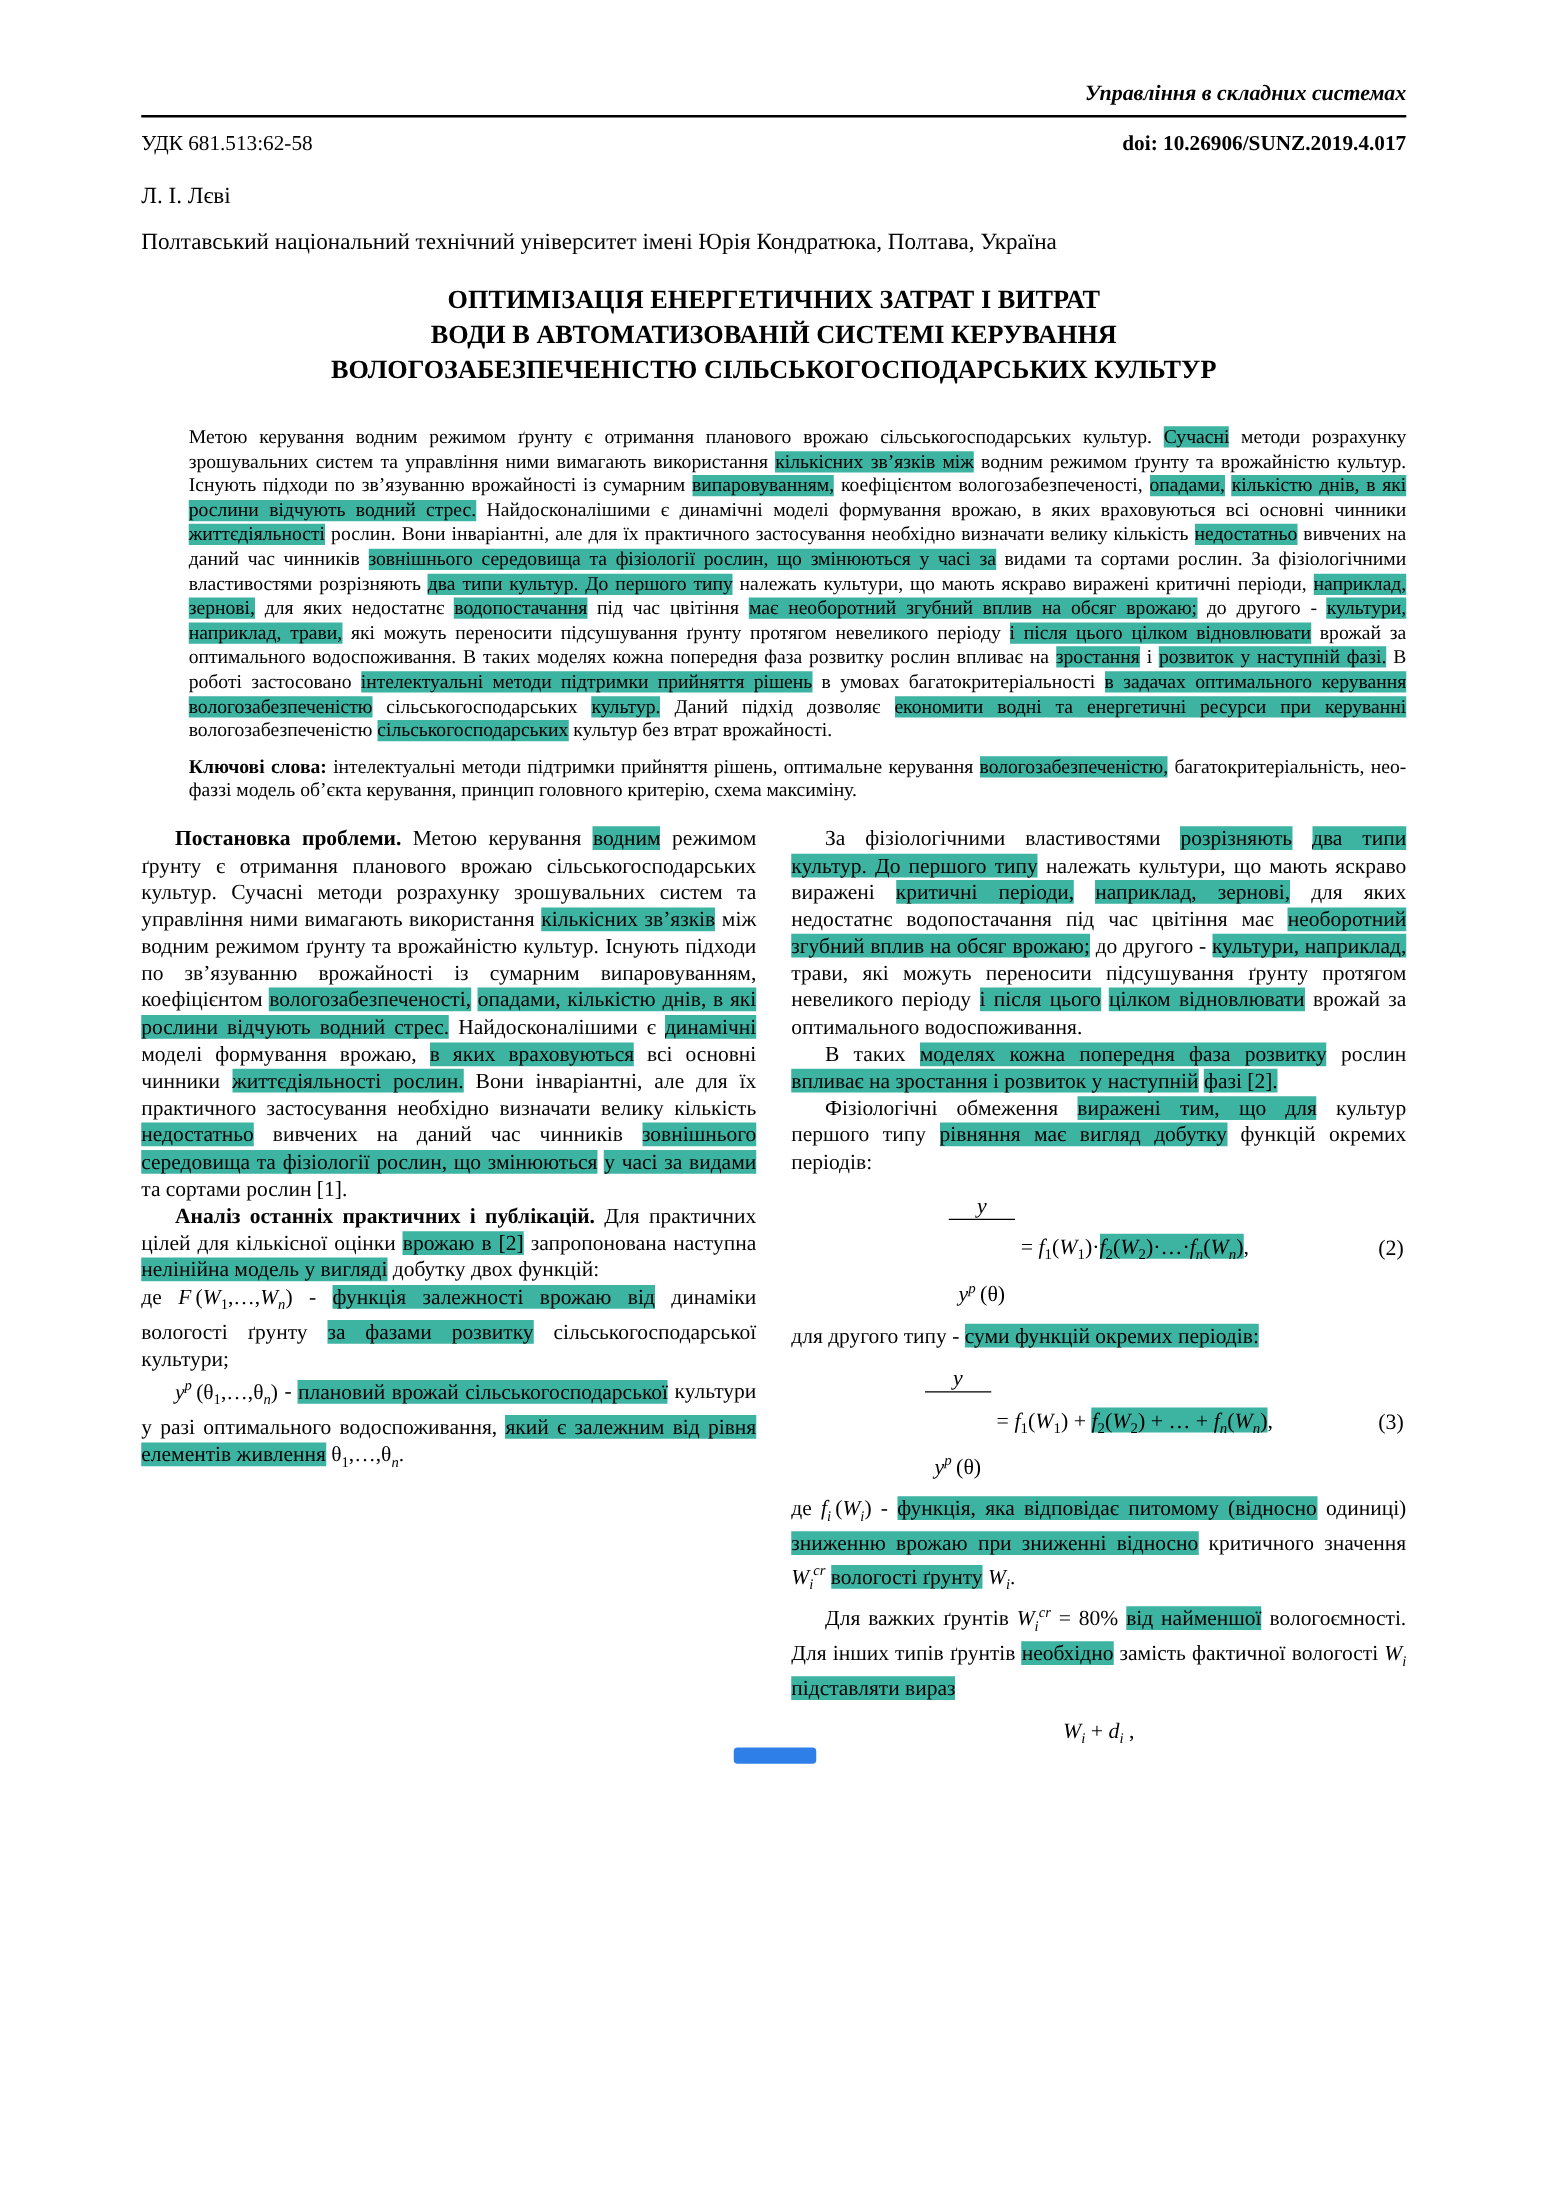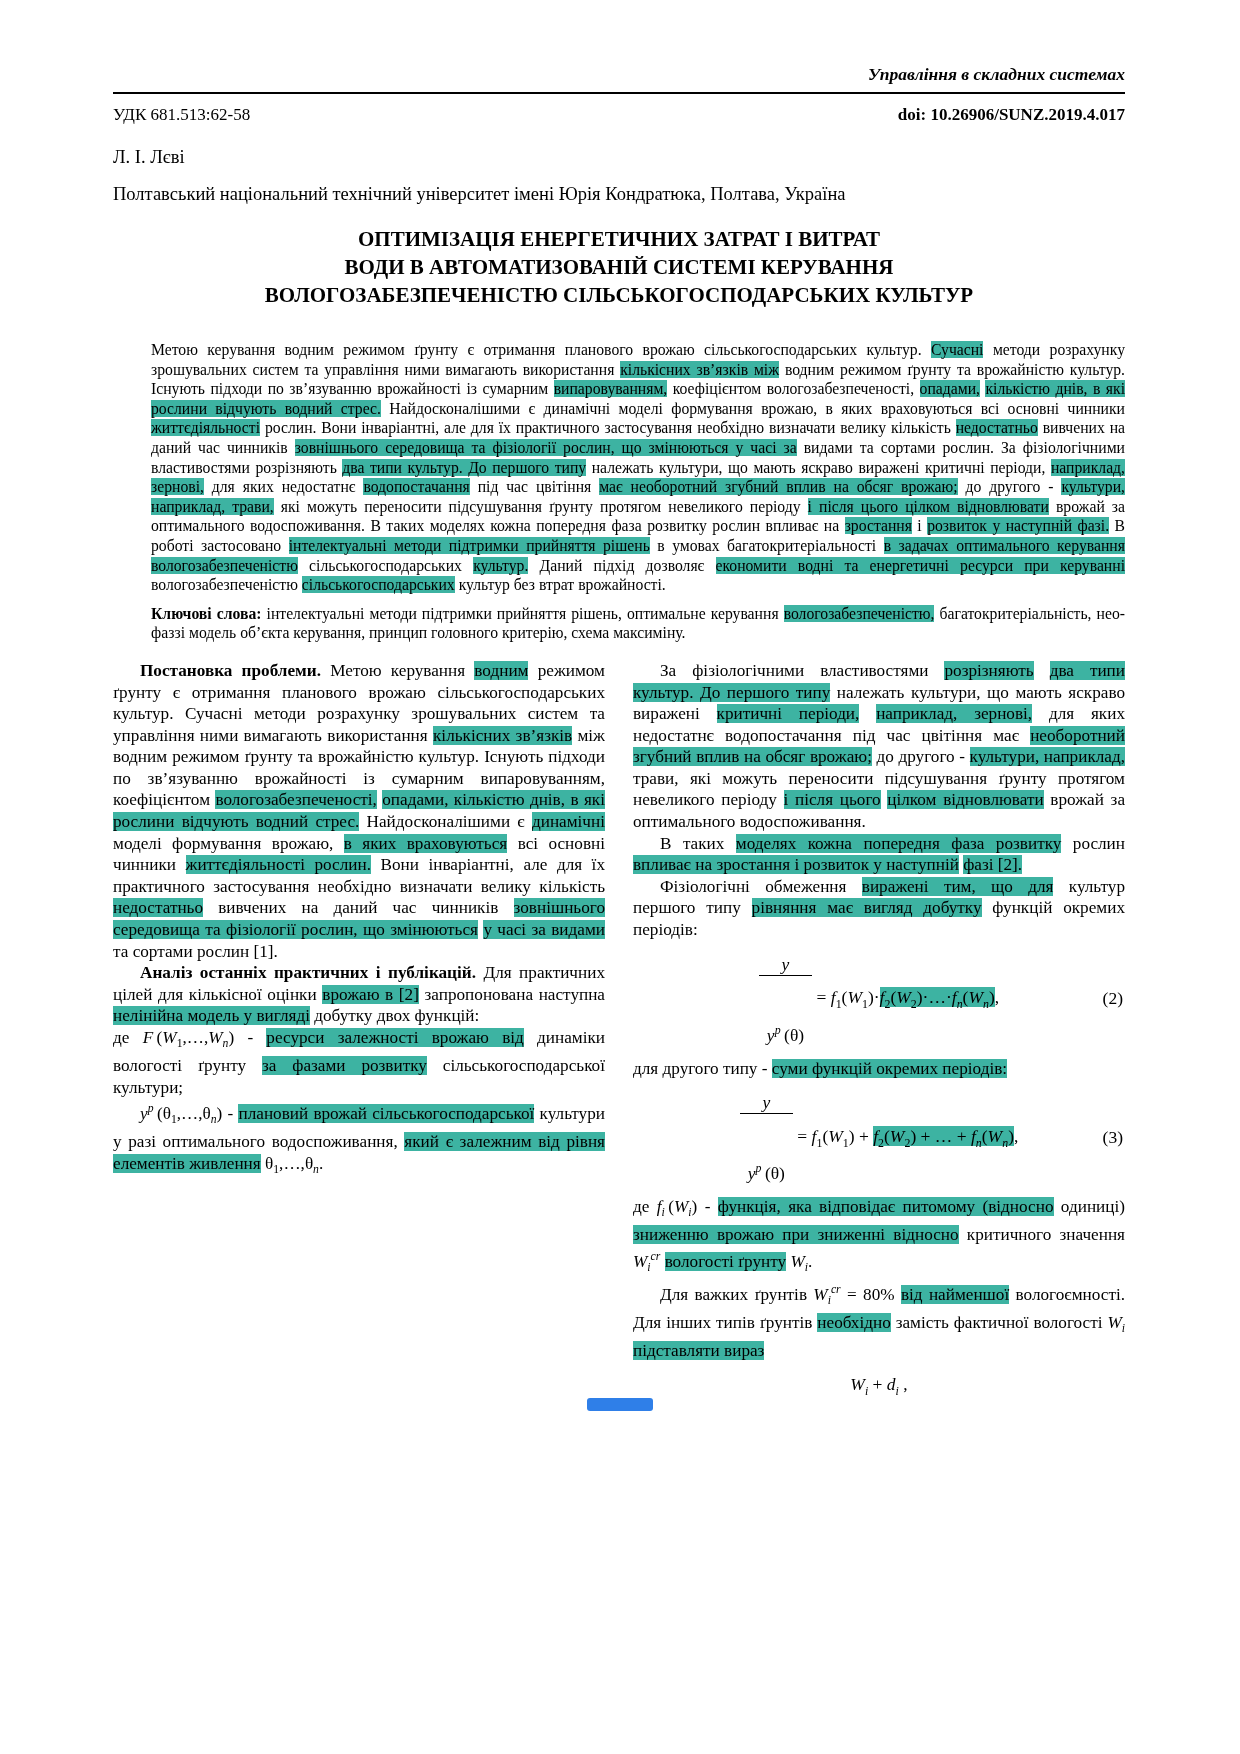--- a/index.html
+++ b/index.html
@@ -87,21 +87,21 @@
     </div>
 
     <p class="abstract"><span>Метою керування водним режимом ґрунту є отримання планового врожаю сільськогосподарських культур. </span><span class="hl">Сучасні</span><span> методи розрахунку зрошувальних систем та управління ними вимагають використання </span><span class="hl">кількісних зв’язків між</span><span> водним режимом ґрунту та врожайністю культур. Існують підходи по зв’язуванню врожайності із сумарним </span><span class="hl">випаровуванням,</span><span> коефіцієнтом вологозабезпеченості, </span><span class="hl">опадами,</span><span> </span><span class="hl">кількістю днів, в які рослини відчують водний стрес.</span><span> Найдосконалішими є динамічні моделі формування врожаю, в яких враховуються всі основні чинники </span><span class="hl">життєдіяльності</span><span> рослин. Вони інваріантні, але для їх практичного застосування необхідно визначати велику кількість </span><span class="hl">недостатньо</span><span> вивчених на даний час чинників </span><span class="hl">зовнішнього середовища та фізіології рослин, що змінюються у часі за</span><span> видами та сортами рослин. За фізіологічними властивостями розрізняють </span><span class="hl">два типи культур. До першого типу</span><span> належать культури, що мають яскраво виражені критичні періоди, </span><span class="hl">наприклад, зернові,</span><span> для яких недостатнє </span><span class="hl">водопостачання</span><span> під час цвітіння </span><span class="hl">має необоротний згубний вплив на обсяг врожаю;</span><span> до другого - </span><span class="hl">культури, наприклад, трави,</span><span> які можуть переносити підсушування ґрунту протягом невеликого періоду </span><span class="hl">і після цього цілком відновлювати</span><span> врожай за оптимального водоспоживання. В таких моделях кожна попередня фаза розвитку рослин впливає на </span><span class="hl">зростання</span><span> і </span><span class="hl">розвиток у наступній фазі.</span><span> В роботі застосовано </span><span class="hl">інтелектуальні методи підтримки прийняття рішень</span><span> в умовах багатокритеріальності </span><span class="hl">в задачах оптимального керування вологозабезпеченістю</span><span> сільськогосподарських </span><span class="hl">культур.</span><span> Даний підхід дозволяє </span><span class="hl">економити водні та енергетичні ресурси при керуванні</span><span> вологозабезпеченістю </span><span class="hl">сільськогосподарських</span><span> культур без втрат врожайності.</span></p>
 
     <p class="keywords"><span class="bold">Ключові слова:</span><span> інтелектуальні методи підтримки прийняття рішень, оптимальне керування </span><span class="hl">вологозабезпеченістю,</span><span> багатокритеріальність, нео-фаззі модель об’єкта керування, принцип головного критерію, схема максиміну.</span></p>
 
     <div class="columns">
       <div class="col">
           <p class="para"><span class="bold">Постановка проблеми.</span><span> Метою керування </span><span class="hl">водним</span><span> режимом ґрунту є отримання планового врожаю сільськогосподарських культур. Сучасні методи розрахунку зрошувальних систем та управління ними вимагають використання </span><span class="hl">кількісних зв’язків</span><span> між водним режимом ґрунту та врожайністю культур. Існують підходи по зв’язуванню врожайності із сумарним випаровуванням, коефіцієнтом </span><span class="hl">вологозабезпеченості,</span><span> </span><span class="hl">опадами, кількістю днів, в які рослини відчують водний стрес.</span><span> Найдосконалішими є </span><span class="hl">динамічні</span><span> моделі формування врожаю, </span><span class="hl">в яких враховуються</span><span> всі основні чинники </span><span class="hl">життєдіяльності рослин.</span><span> Вони інваріантні, але для їх практичного застосування необхідно визначати велику кількість </span><span class="hl">недостатньо</span><span> вивчених на даний час чинників </span><span class="hl">зовнішнього середовища та фізіології рослин, що змінюються</span><span> </span><span class="hl">у часі за видами</span><span> та сортами рослин [1].</span></p>
           <p class="para"><span class="bold">Аналіз останніх практичних і публікацій.</span><span> Для практичних цілей для кількісної оцінки </span><span class="hl">врожаю в [2]</span><span> запропонована наступна </span><span class="hl">нелінійна модель у вигляді</span><span> добутку двох функцій:</span></p>
-          <p class="para noindent"><span>де </span><span><i>F</i> (<i>W</i><sub>1</sub>,…,<i>W</i><sub><i>n</i></sub>)</span><span> - </span><span class="hl">ресурси залежності врожаю від</span><span> динаміки вологості ґрунту </span><span class="hl">за фазами розвитку</span><span> сільськогосподарської культури;</span></p>
+          <p class="para noindent"><span>де </span><span><i>F</i> (<i>W</i><sub>1</sub>,…,<i>W</i><sub><i>n</i></sub>)</span><span> - </span><span class="hl">функція залежності врожаю від</span><span> динаміки вологості ґрунту </span><span class="hl">за фазами розвитку</span><span> сільськогосподарської культури;</span></p>
           <p class="para"><span><i>y</i><sup><i>p</i></sup> (θ<sub>1</sub>,…,θ<sub><i>n</i></sub>)</span><span> - </span><span class="hl">плановий врожай сільськогосподарської</span><span> культури у разі оптимального водоспоживання, </span><span class="hl">який є залежним від рівня елементів живлення</span><span> </span><span>θ<sub>1</sub>,…,θ<sub><i>n</i></sub>.</span></p>
         </div>
       <div class="col">
           <p class="para"><span>За фізіологічними властивостями </span><span class="hl">розрізняють</span><span> </span><span class="hl">два типи культур. До першого типу</span><span> належать культури, що мають яскраво виражені </span><span class="hl">критичні періоди,</span><span> </span><span class="hl">наприклад, зернові,</span><span> для яких недостатнє водопостачання під час цвітіння має </span><span class="hl">необоротний згубний вплив на обсяг врожаю;</span><span> до другого - </span><span class="hl">культури, наприклад,</span><span> трави, які можуть переносити підсушування ґрунту протягом невеликого періоду </span><span class="hl">і після цього</span><span> </span><span class="hl">цілком відновлювати</span><span> врожай за оптимального водоспоживання.</span></p>
           <p class="para"><span>В таких </span><span class="hl">моделях кожна попередня фаза розвитку</span><span> рослин </span><span class="hl">впливає на зростання і розвиток у наступній</span><span> </span><span class="hl">фазі [2].</span></p>
           <p class="para"><span>Фізіологічні обмеження </span><span class="hl">виражені тим, що для</span><span> культур першого типу </span><span class="hl">рівняння має вигляд добутку</span><span> функцій окремих періодів:</span></p>
           <div class="equation"><span class="eq-body"><span class="frac"><span class="fnum"><i>y</i></span><span class="fden"><i>y</i><sup><i>p</i></sup> (θ)</span></span> = <i>f</i><sub>1</sub>(<i>W</i><sub>1</sub>)·<span class="hl"><i>f</i><sub>2</sub>(<i>W</i><sub>2</sub>)·…·<i>f</i><sub><i>n</i></sub>(<i>W</i><sub><i>n</i></sub>)</span>,</span><span class="eq-num">(2)</span></div>
           <p class="para noindent"><span>для другого типу - </span><span class="hl">суми функцій окремих періодів:</span></p>
           <div class="equation"><span class="eq-body"><span class="frac"><span class="fnum"><i>y</i></span><span class="fden"><i>y</i><sup><i>p</i></sup> (θ)</span></span> = <i>f</i><sub>1</sub>(<i>W</i><sub>1</sub>) + <span class="hl"><i>f</i><sub>2</sub>(<i>W</i><sub>2</sub>) + … + <i>f</i><sub><i>n</i></sub>(<i>W</i><sub><i>n</i></sub>)</span>,</span><span class="eq-num">(3)</span></div>
           <p class="para noindent"><span>де </span><span><i>f</i><sub><i>i</i></sub> (<i>W</i><sub><i>i</i></sub>)</span><span> - </span><span class="hl">функція, яка відповідає питомому (відносно</span><span> одиниці) </span><span class="hl">зниженню врожаю при зниженні відносно</span><span> критичного значення </span><span><i>W</i><sub><i>i</i></sub><sup><i>cr</i></sup></span><span> </span><span class="hl">вологості ґрунту</span><span> </span><span><i>W</i><sub><i>i</i></sub>.</span></p>

